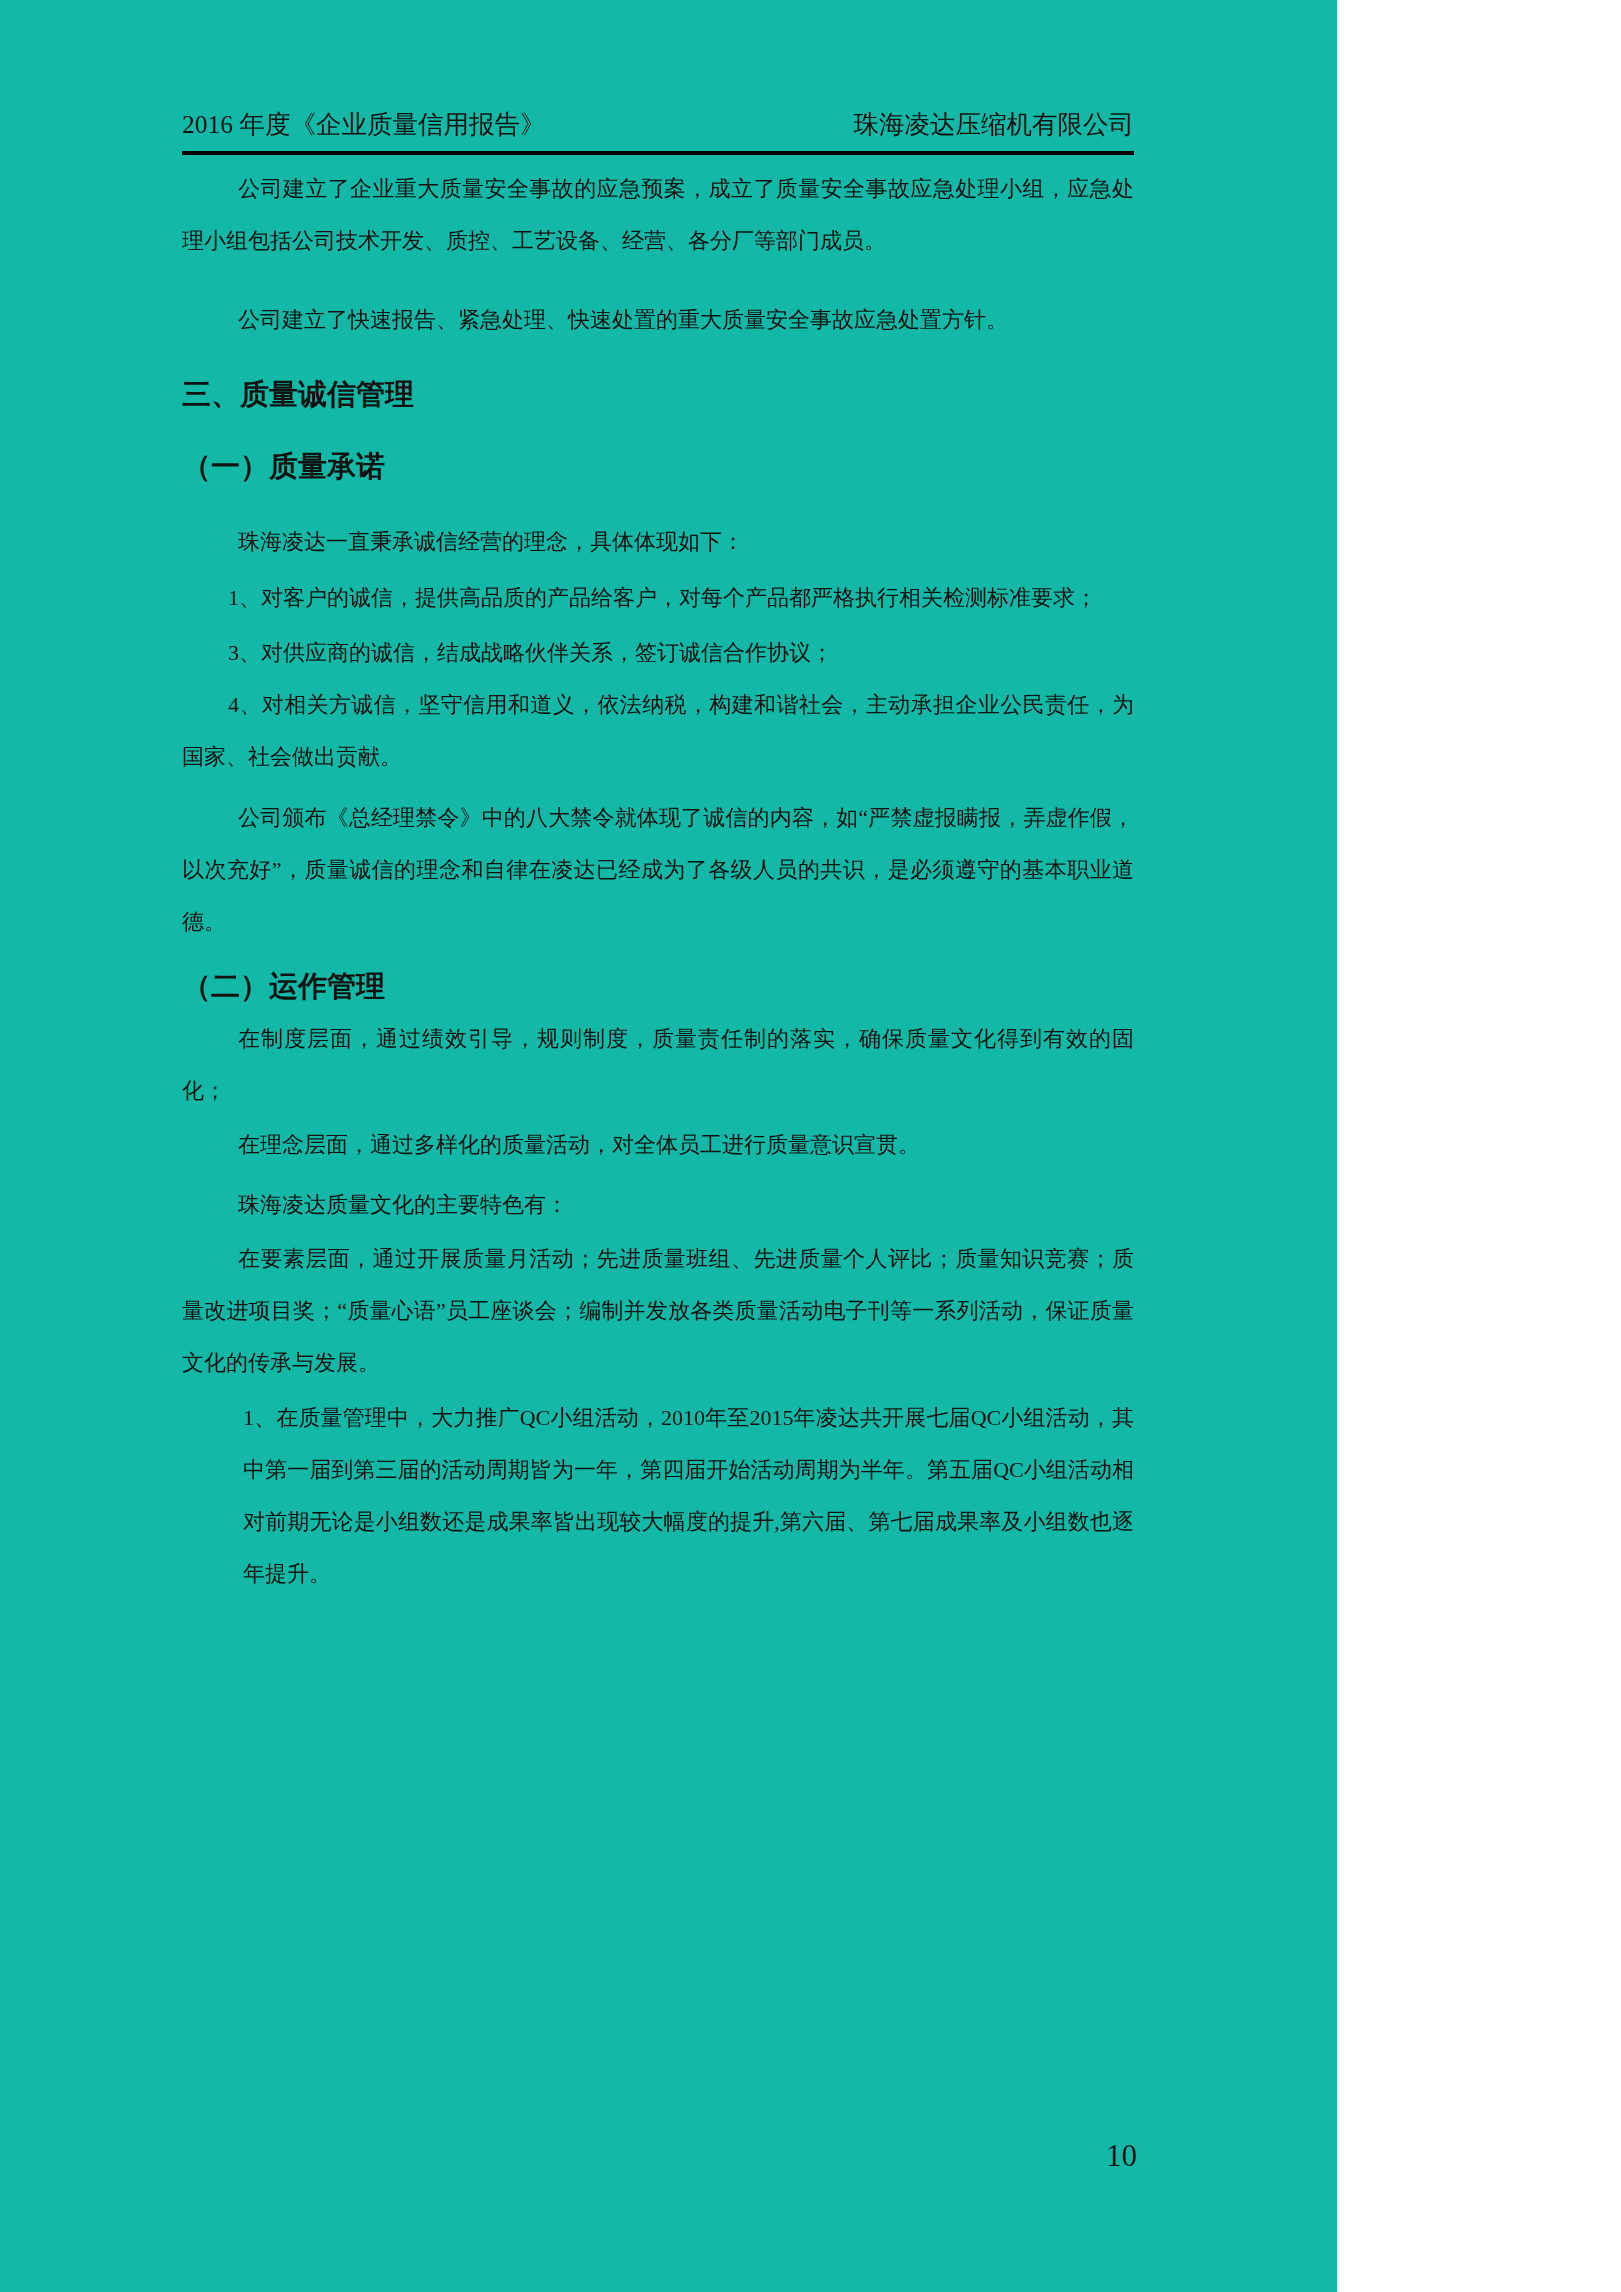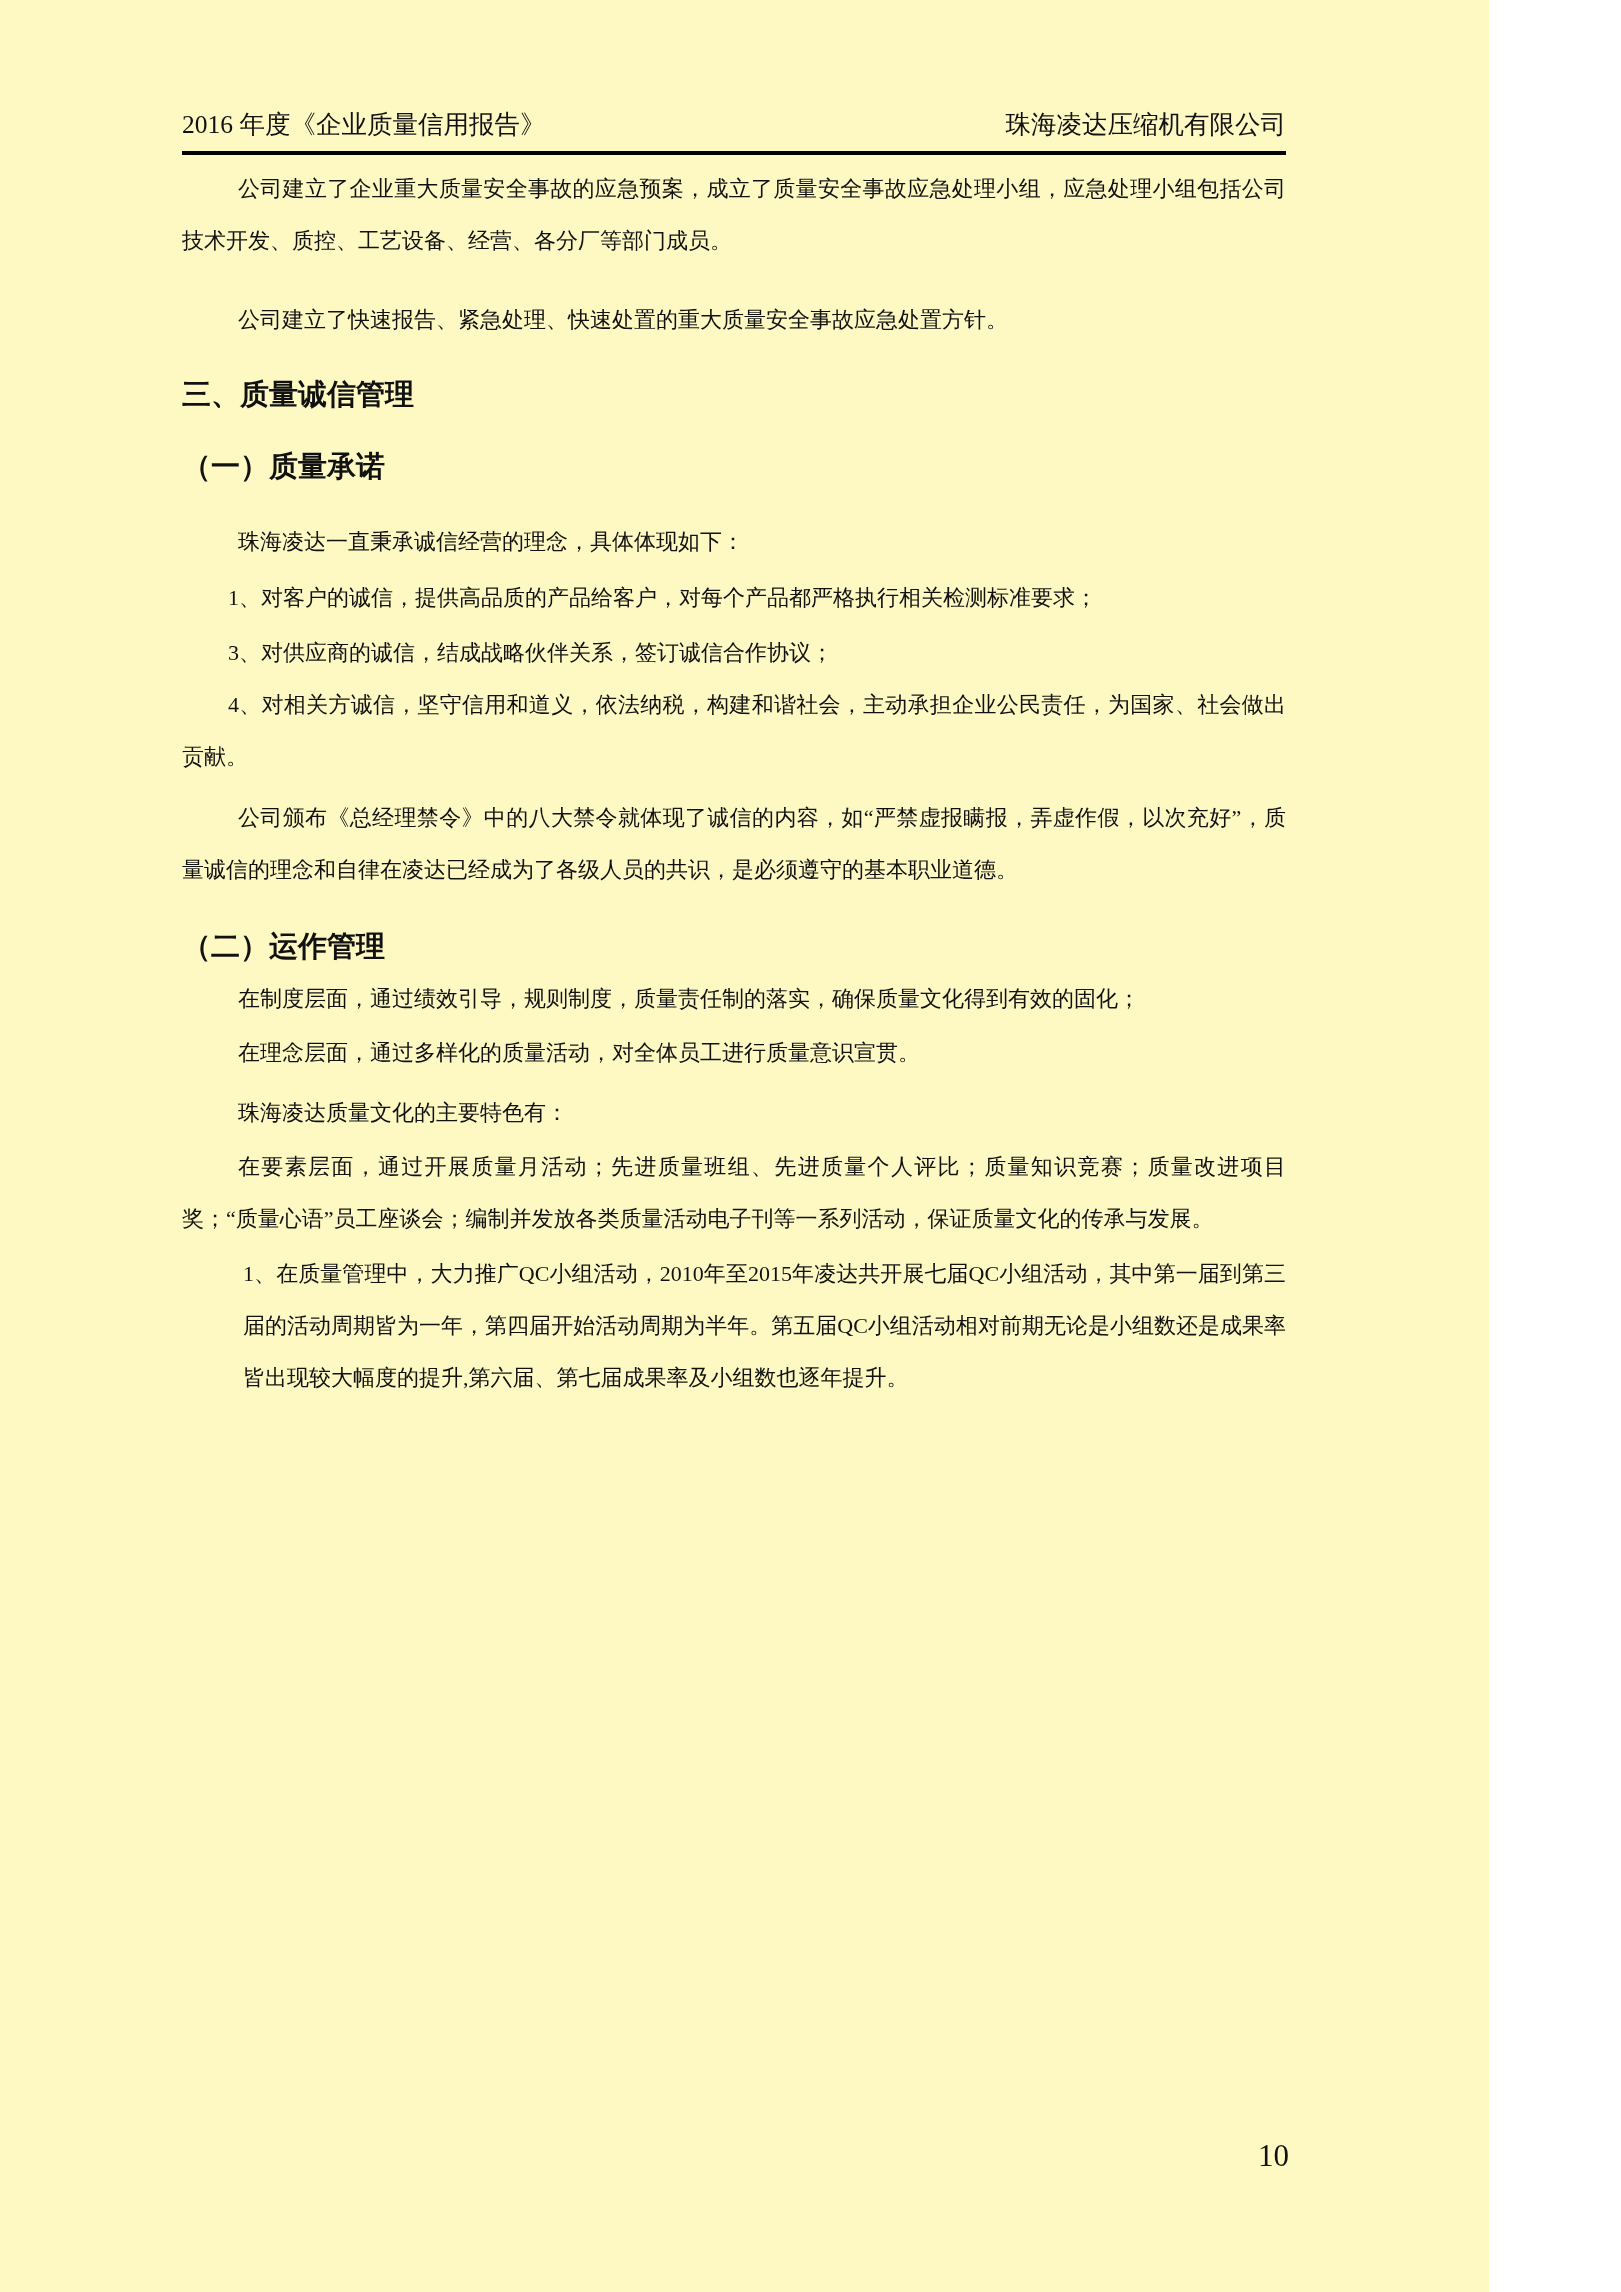--- a/index.html
+++ b/index.html
@@ -1,20 +1,20 @@
 <!DOCTYPE html>
 <html><head>
 <meta charset="utf-8">
 <style>
   html, body { margin: 0; padding: 0; background: #ffffff; }
   .page {
     position: relative;
-    width: 1489px;
+    width: 1337px;
     height: 2293px;
-    background: #fef9c3;
+    background: #14b8a6;
     color: #111111;
     font-family: "Liberation Serif", "DejaVu Serif", serif;
     overflow: hidden;
   }
   .header {
     margin: 0 203px 0 182px;
     padding-top: 108px;
     padding-bottom: 9.8px;
     border-bottom: 4.9px solid #000000;
     display: flex;
@@ -73,21 +73,21 @@
     <p class="heading" style="margin-top:29px">（一）质量承诺</p>
 
     <p class="indent" style="margin-top:27.4px">珠海凌达一直秉承诚信经营的理念，具体体现如下：</p>
 
     <p class="item" style="margin-top:3.9px">1、对客户的诚信，提供高品质的产品给客户，对每个产品都严格执行相关检测标准要求；</p>
     <p class="item" style="margin-top:2.9px">3、对供应商的诚信，结成战略伙伴关系，签订诚信合作协议；</p>
     <p class="item" style="margin-top:0">4、对相关方诚信，坚守信用和道义，依法纳税，构建和谐社会，主动承担企业公民责任，为国家、社会做出贡献。</p>
 
     <p class="indent" style="margin-top:9.8px">公司颁布《总经理禁令》中的八大禁令就体现了诚信的内容，如“严禁虚报瞒报，弄虚作假，以次充好”，质量诚信的理念和自律在凌达已经成为了各级人员的共识，是必须遵守的基本职业道德。</p>
 
-    <p class="heading" style="margin-top:29px">（二）运作管理</p>
+    <p class="heading" style="margin-top:17px">（二）运作管理</p>
 
     <p class="indent" style="margin-top:4.9px">在制度层面，通过绩效引导，规则制度，质量责任制的落实，确保质量文化得到有效的固化；</p>
     <p class="indent" style="margin-top:2px">在理念层面，通过多样化的质量活动，对全体员工进行质量意识宣贯。</p>
     <p class="indent" style="margin-top:7.8px">珠海凌达质量文化的主要特色有：</p>
     <p class="indent" style="margin-top:2px">在要素层面，通过开展质量月活动；先进质量班组、先进质量个人评比；质量知识竞赛；质量改进项目奖；“质量心语”员工座谈会；编制并发放各类质量活动电子刊等一系列活动，保证质量文化的传承与发展。</p>
     <p class="qc-block" style="margin-top:2.9px">1、在质量管理中，大力推广QC小组活动，2010年至2015年凌达共开展七届QC小组活动，其中第一届到第三届的活动周期皆为一年，第四届开始活动周期为半年。第五届QC小组活动相对前期无论是小组数还是成果率皆出现较大幅度的提升,第六届、第七届成果率及小组数也逐年提升。</p>
   </div>
 
   <div class="page-number">10</div>
 

